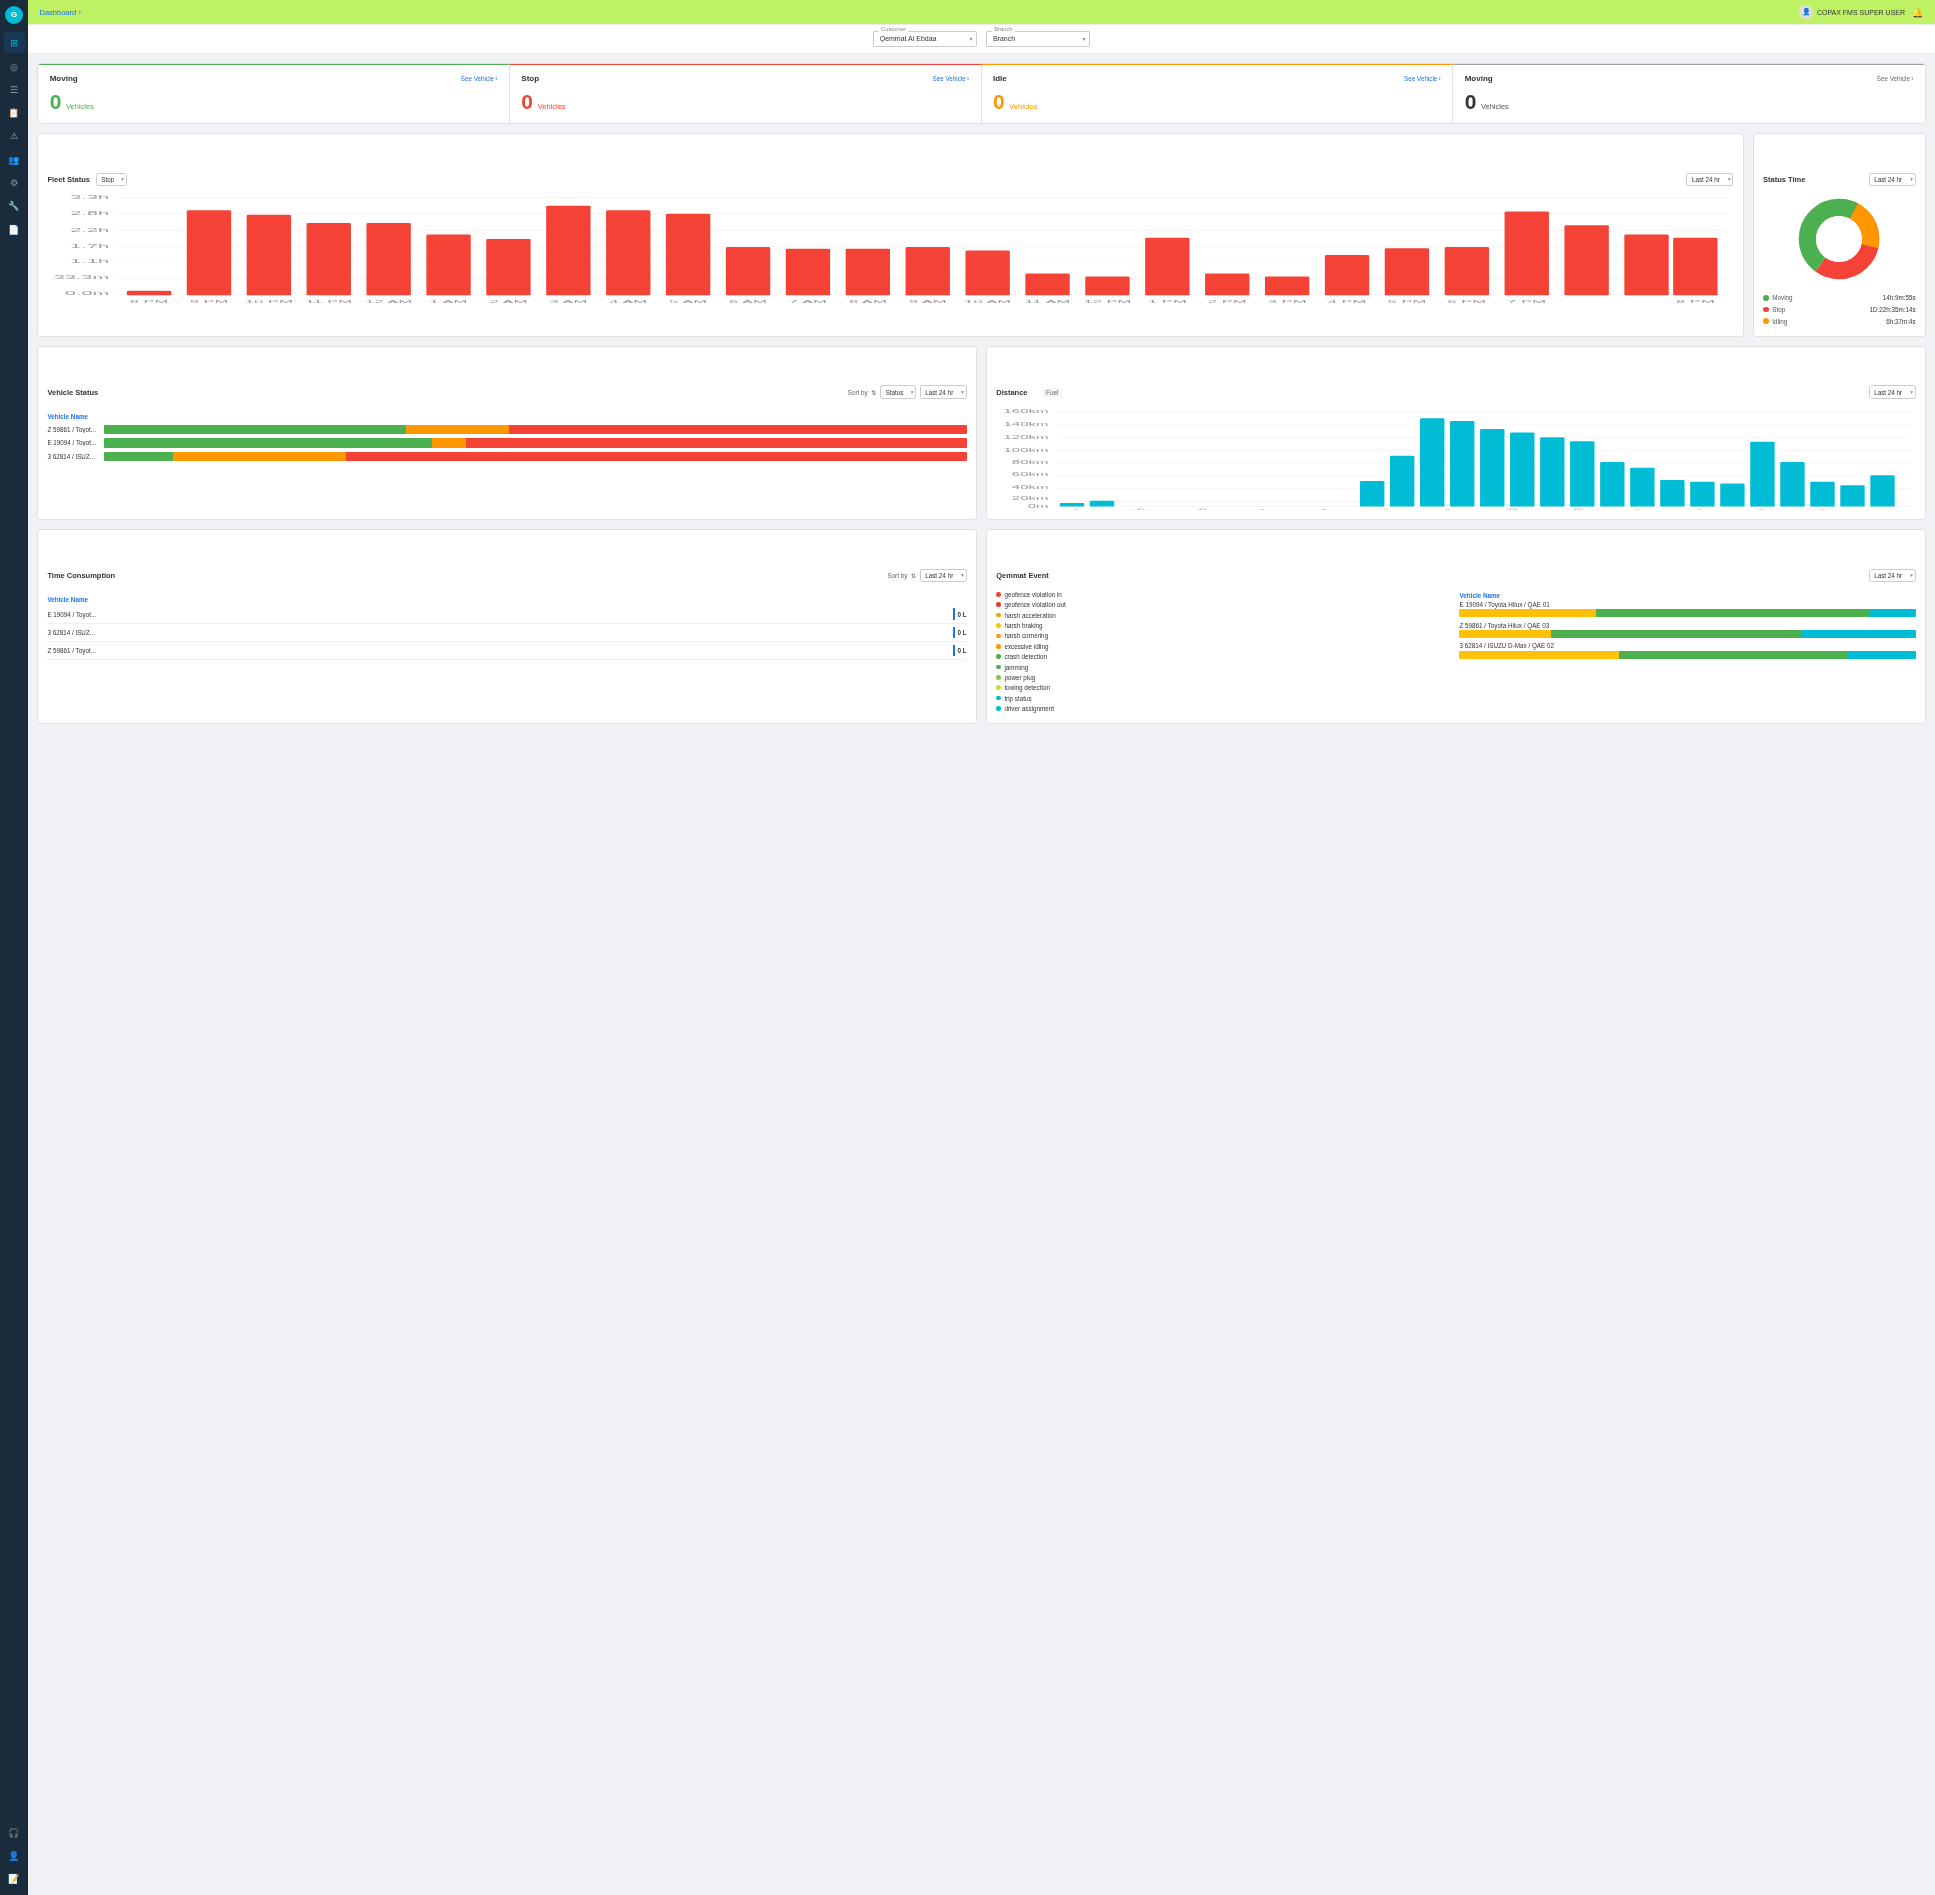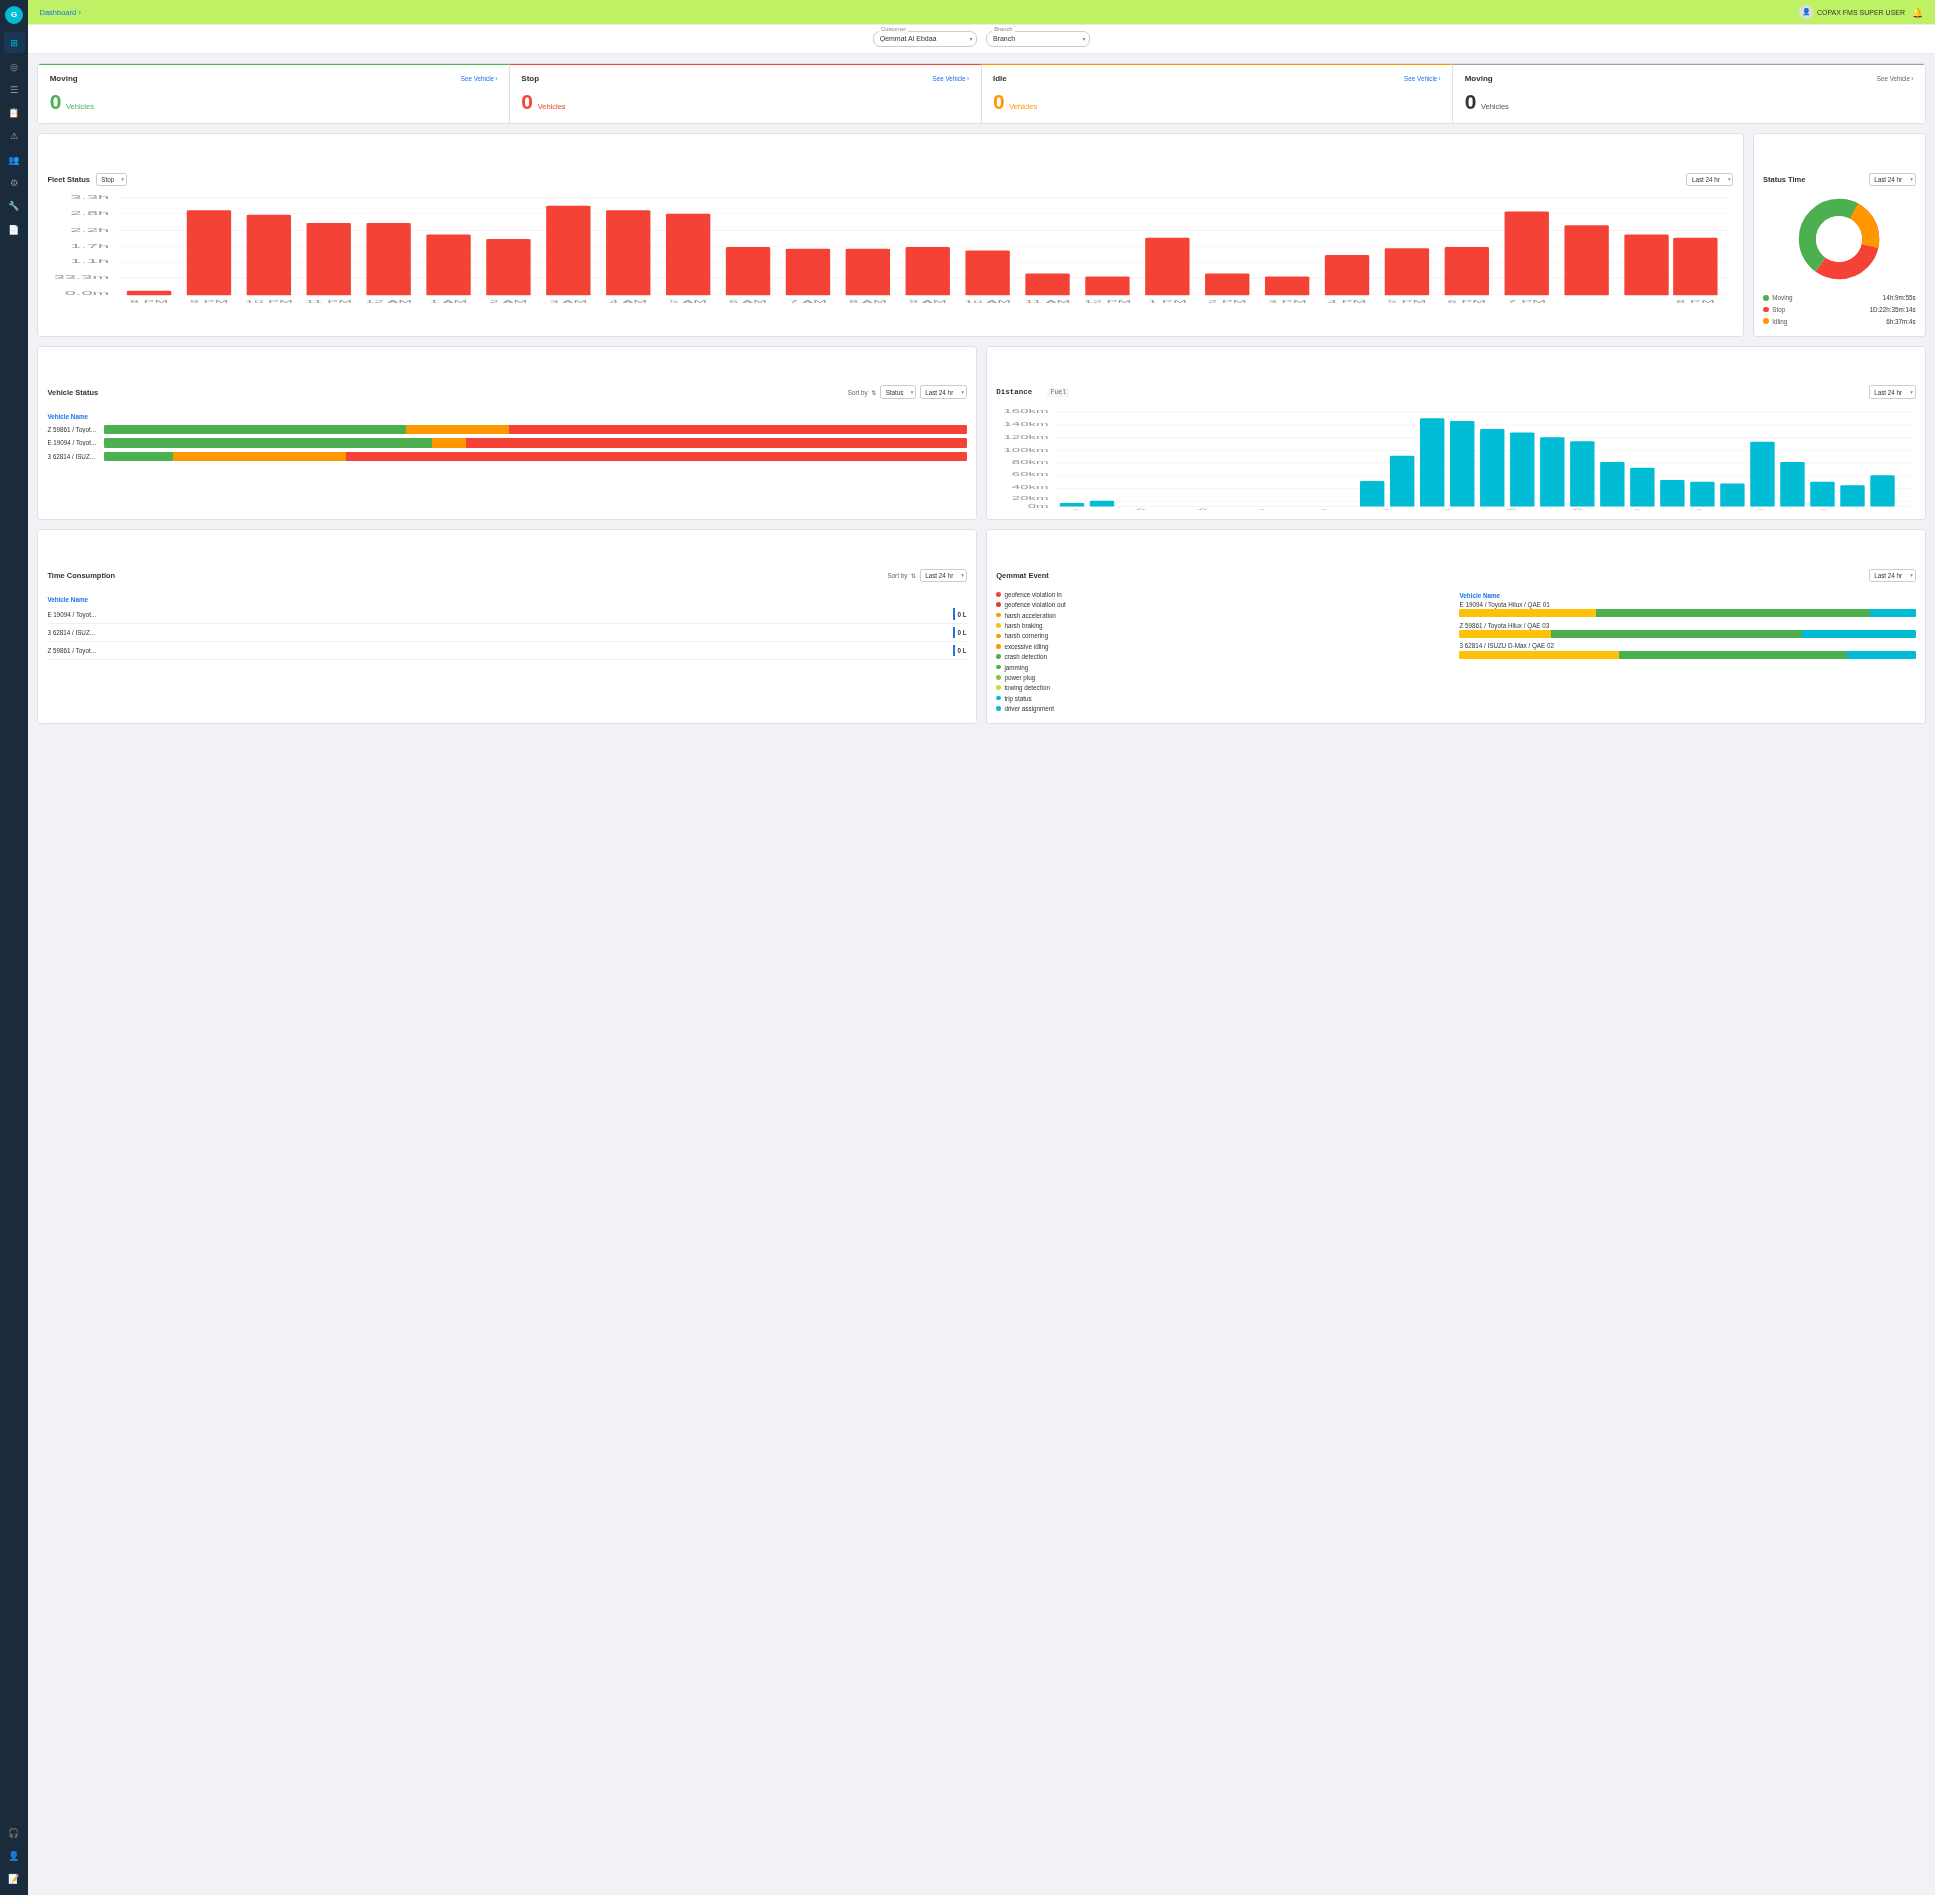--- a/index.html
+++ b/index.html
@@ -75,21 +75,21 @@
       position: absolute;
       top: -4.6px;
       left: 5.8px;
       font-size: 5.8px;
       color: #888;
       background: white;
       padding: 0 2.3px;
     }
     .filter-select {
       border: 0.6px solid #ccc;
-      border-radius: 7px;
+      border-radius: 1px;
       padding: 3.5px 16px 3.5px 5.8px;
       font-size: 7px;
       color: #333;
       background: white;
       appearance: none;
       cursor: pointer;
       min-width: 104px;
     }
     .select-arrow {
       position: absolute;
@@ -479,21 +479,21 @@
                 <div class="bar-seg" style="width:8%; background:#4caf50;"></div>
                 <div class="bar-seg" style="width:20%; background:#ff9800;"></div>
                 <div class="bar-seg" style="width:72%; background:#f44336;"></div>
               </div>
             </div>
           </div>
         </div>
 
         <div class="chart-panel">
           <div class="panel-header">
-            <div style="display:flex; gap:15px;font-family:Liberation Mono, monospace;">
+            <div style="display:flex; gap:15px;">
               <span class="panel-title">Distance</span>
               <span style="font-size:6.3px; color:#666; background:#f5f5f5; padding:1.2px 3.5px; border-radius:1.7px;">Fuel</span>
             </div>
             <div class="select-wrap">
               <select class="small-select">
                 <option>Last 24 hr</option>
               </select>
             </div>
           </div>
           <div class="dist-chart">

